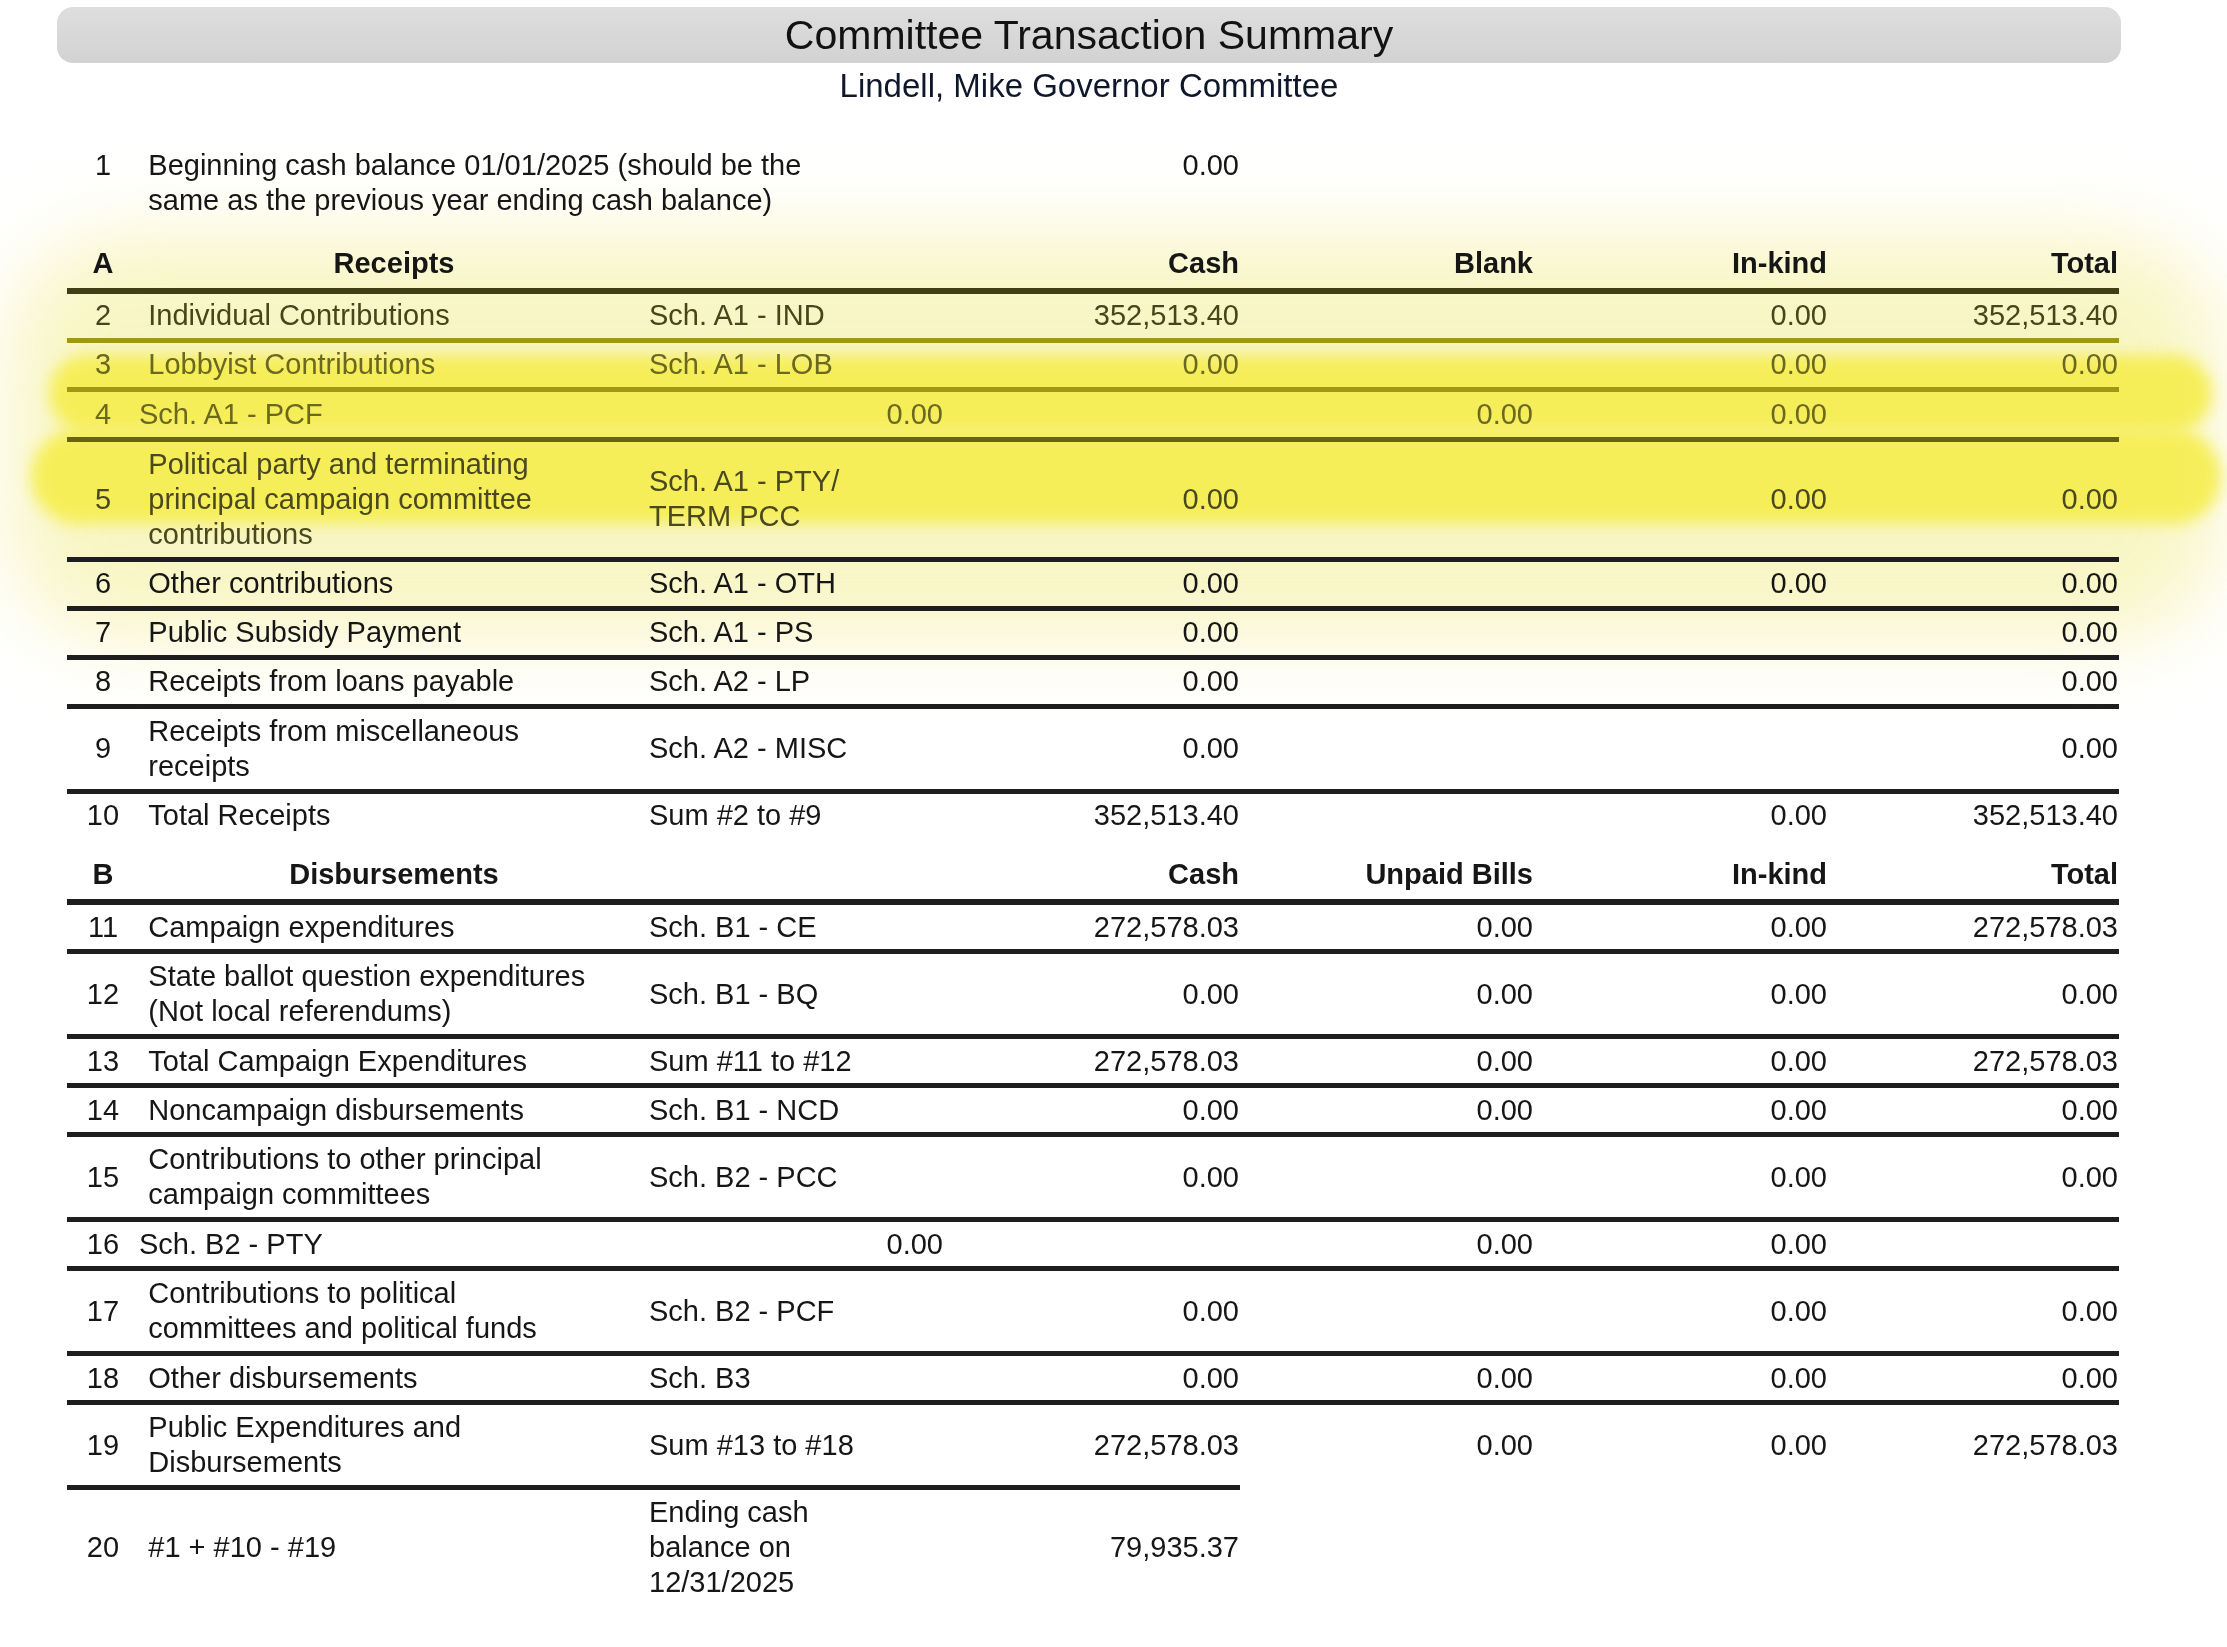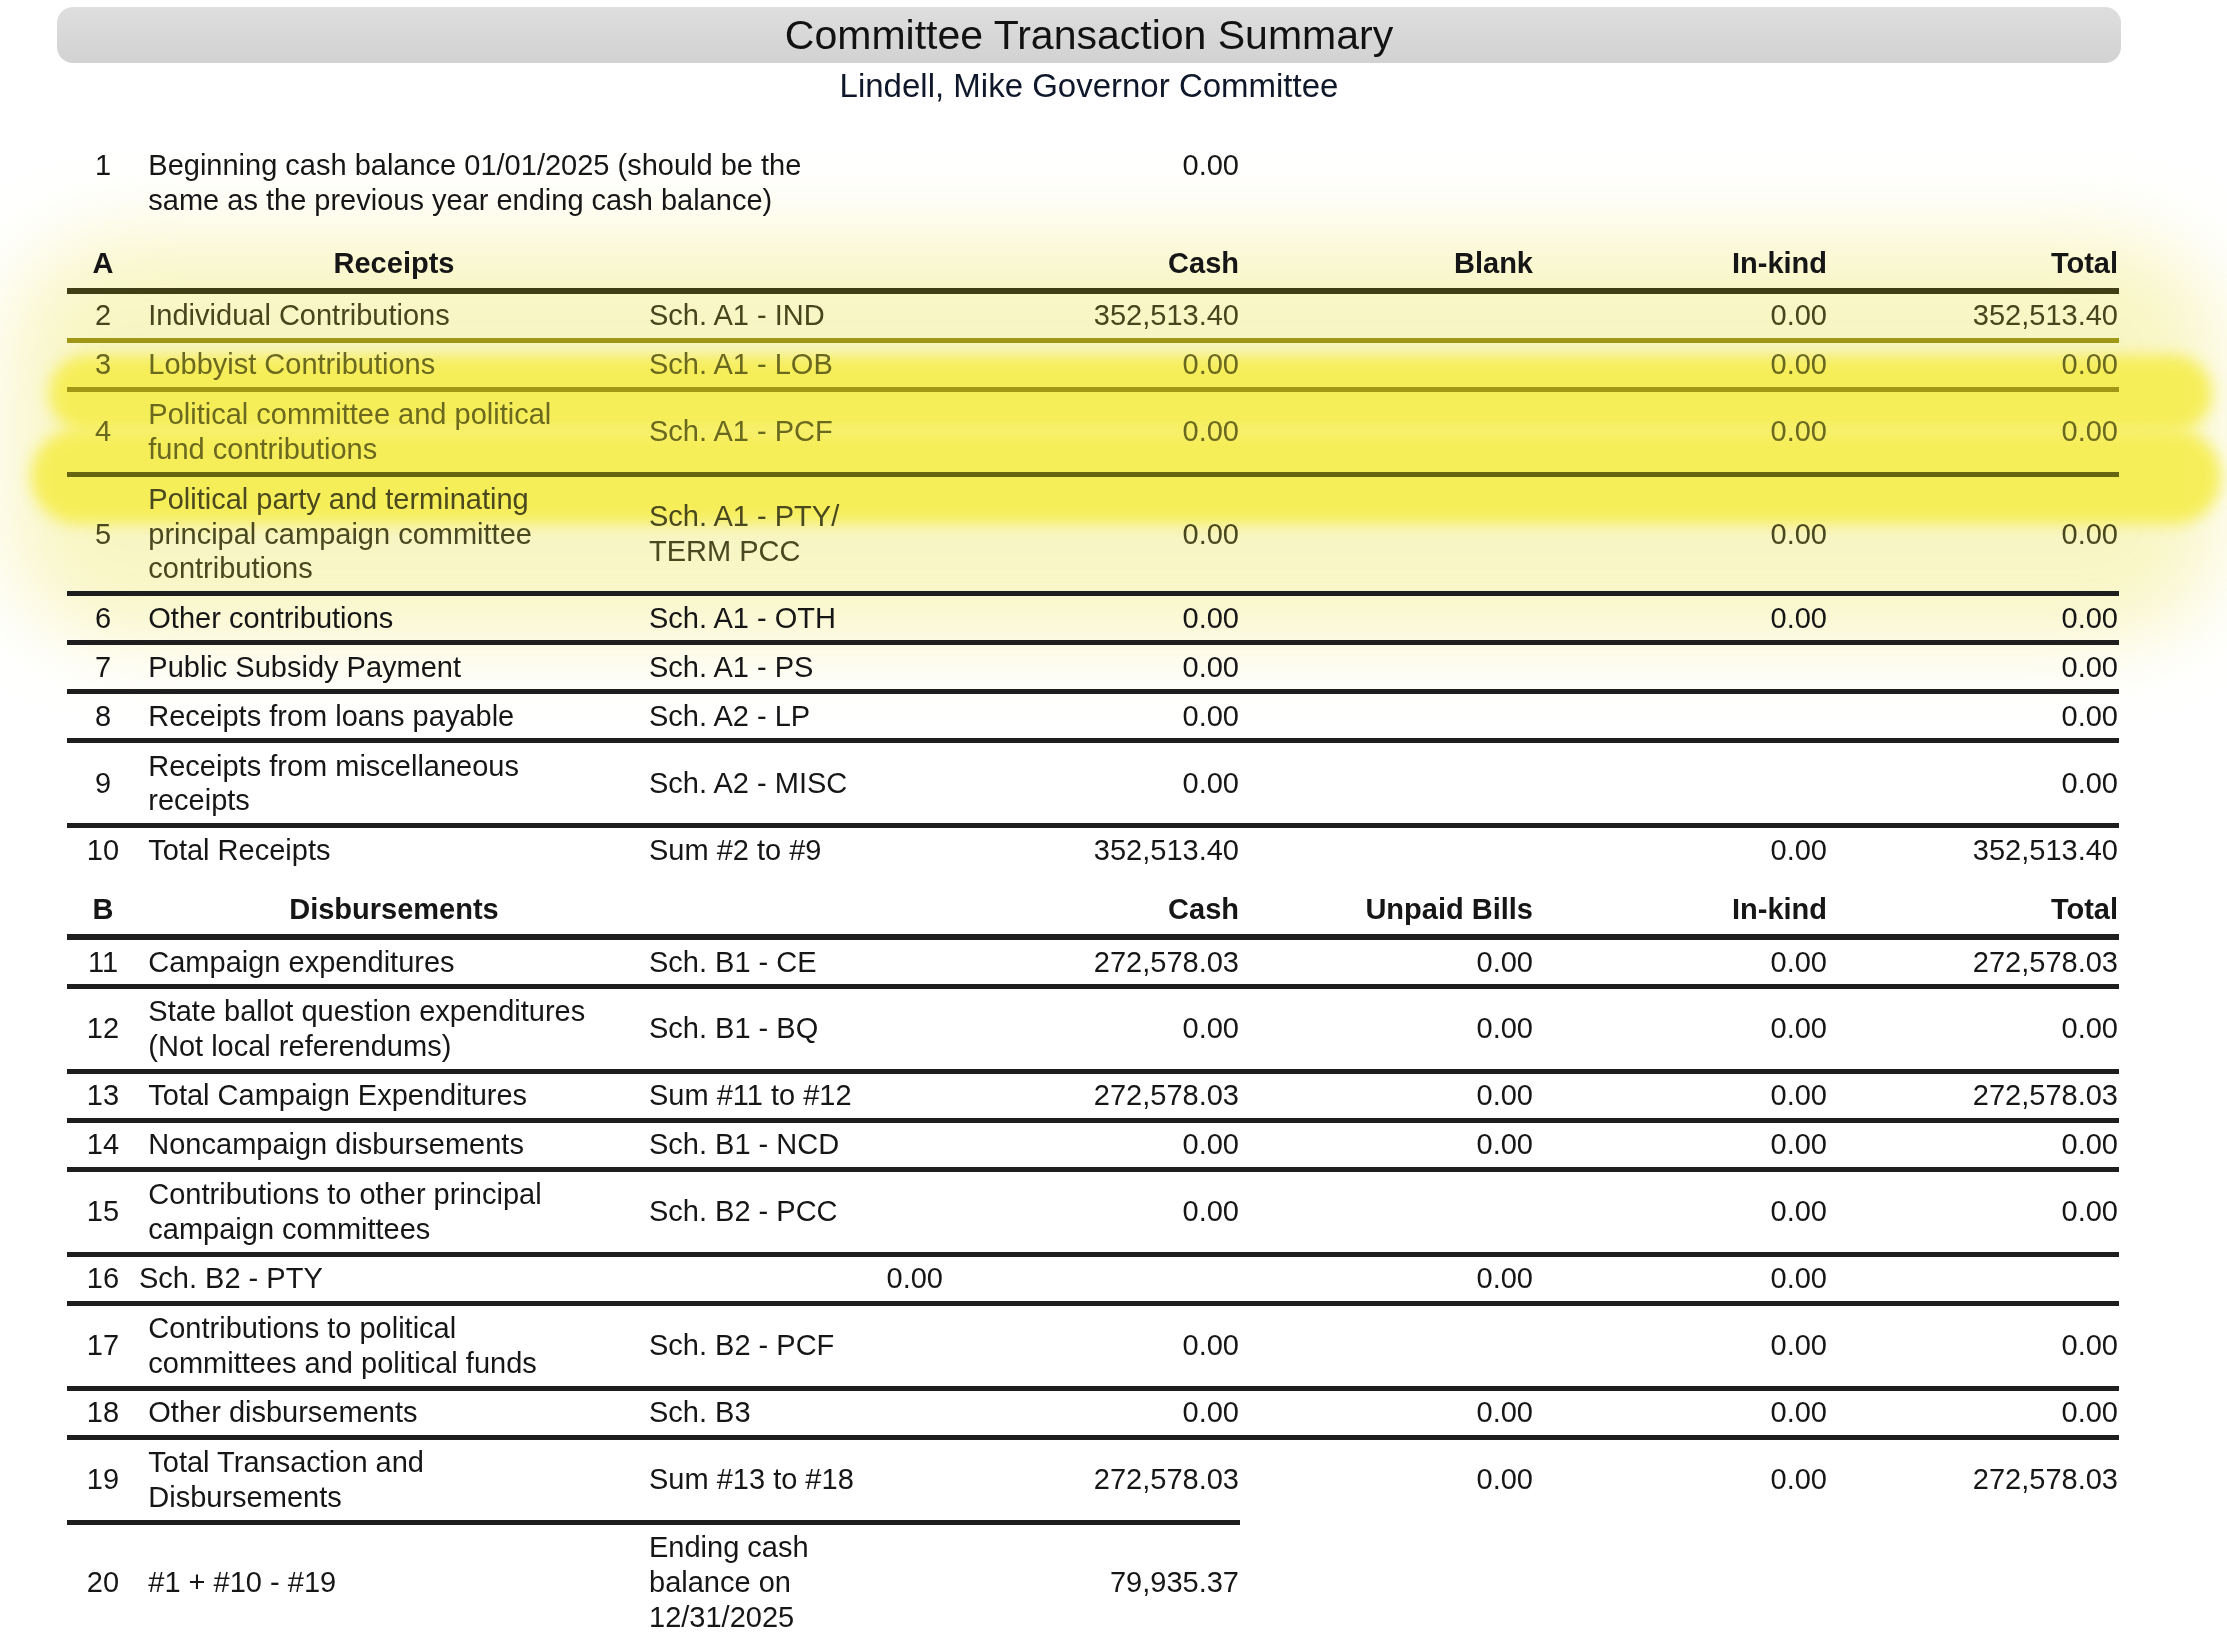--- a/index.html
+++ b/index.html
@@ -98,22 +98,20 @@
           <div class="cell num">3</div>
           <div class="cell lbl">Lobbyist Contributions</div>
           <div class="cell sch">Sch. A1 - LOB</div>
           <div class="cell val">0.00</div>
           <div class="cell val"></div>
           <div class="cell val">0.00</div>
           <div class="cell val">0.00</div>
         </div>
         <div class="r dr ln-dark hl-strong dbl">
           <div class="cell num">4</div>
-          <div class="cell lbl">Political committee and political
-fund contributions</div>
           <div class="cell sch">Sch. A1 - PCF</div>
           <div class="cell val">0.00</div>
           <div class="cell val"></div>
           <div class="cell val">0.00</div>
           <div class="cell val">0.00</div>
         </div>
         <div class="r dr ln-black hl-soft dbl">
           <div class="cell num">5</div>
           <div class="cell lbl">Political party and terminating
 principal campaign committee
@@ -249,21 +247,21 @@
           <div class="cell num">18</div>
           <div class="cell lbl">Other disbursements</div>
           <div class="cell sch">Sch. B3</div>
           <div class="cell val">0.00</div>
           <div class="cell val">0.00</div>
           <div class="cell val">0.00</div>
           <div class="cell val">0.00</div>
         </div>
         <div class="r dr ln-partial dbl">
           <div class="cell num">19</div>
-          <div class="cell lbl">Total Transaction and
+          <div class="cell lbl">Public Expenditures and
 Disbursements</div>
           <div class="cell sch">Sum #13 to #18</div>
           <div class="cell val">272,578.03</div>
           <div class="cell val">0.00</div>
           <div class="cell val">0.00</div>
           <div class="cell val">272,578.03</div>
         </div>
         <div class="partial"></div>
         <div class="r dr ln-none dbl r20">
           <div class="cell num">20</div>

